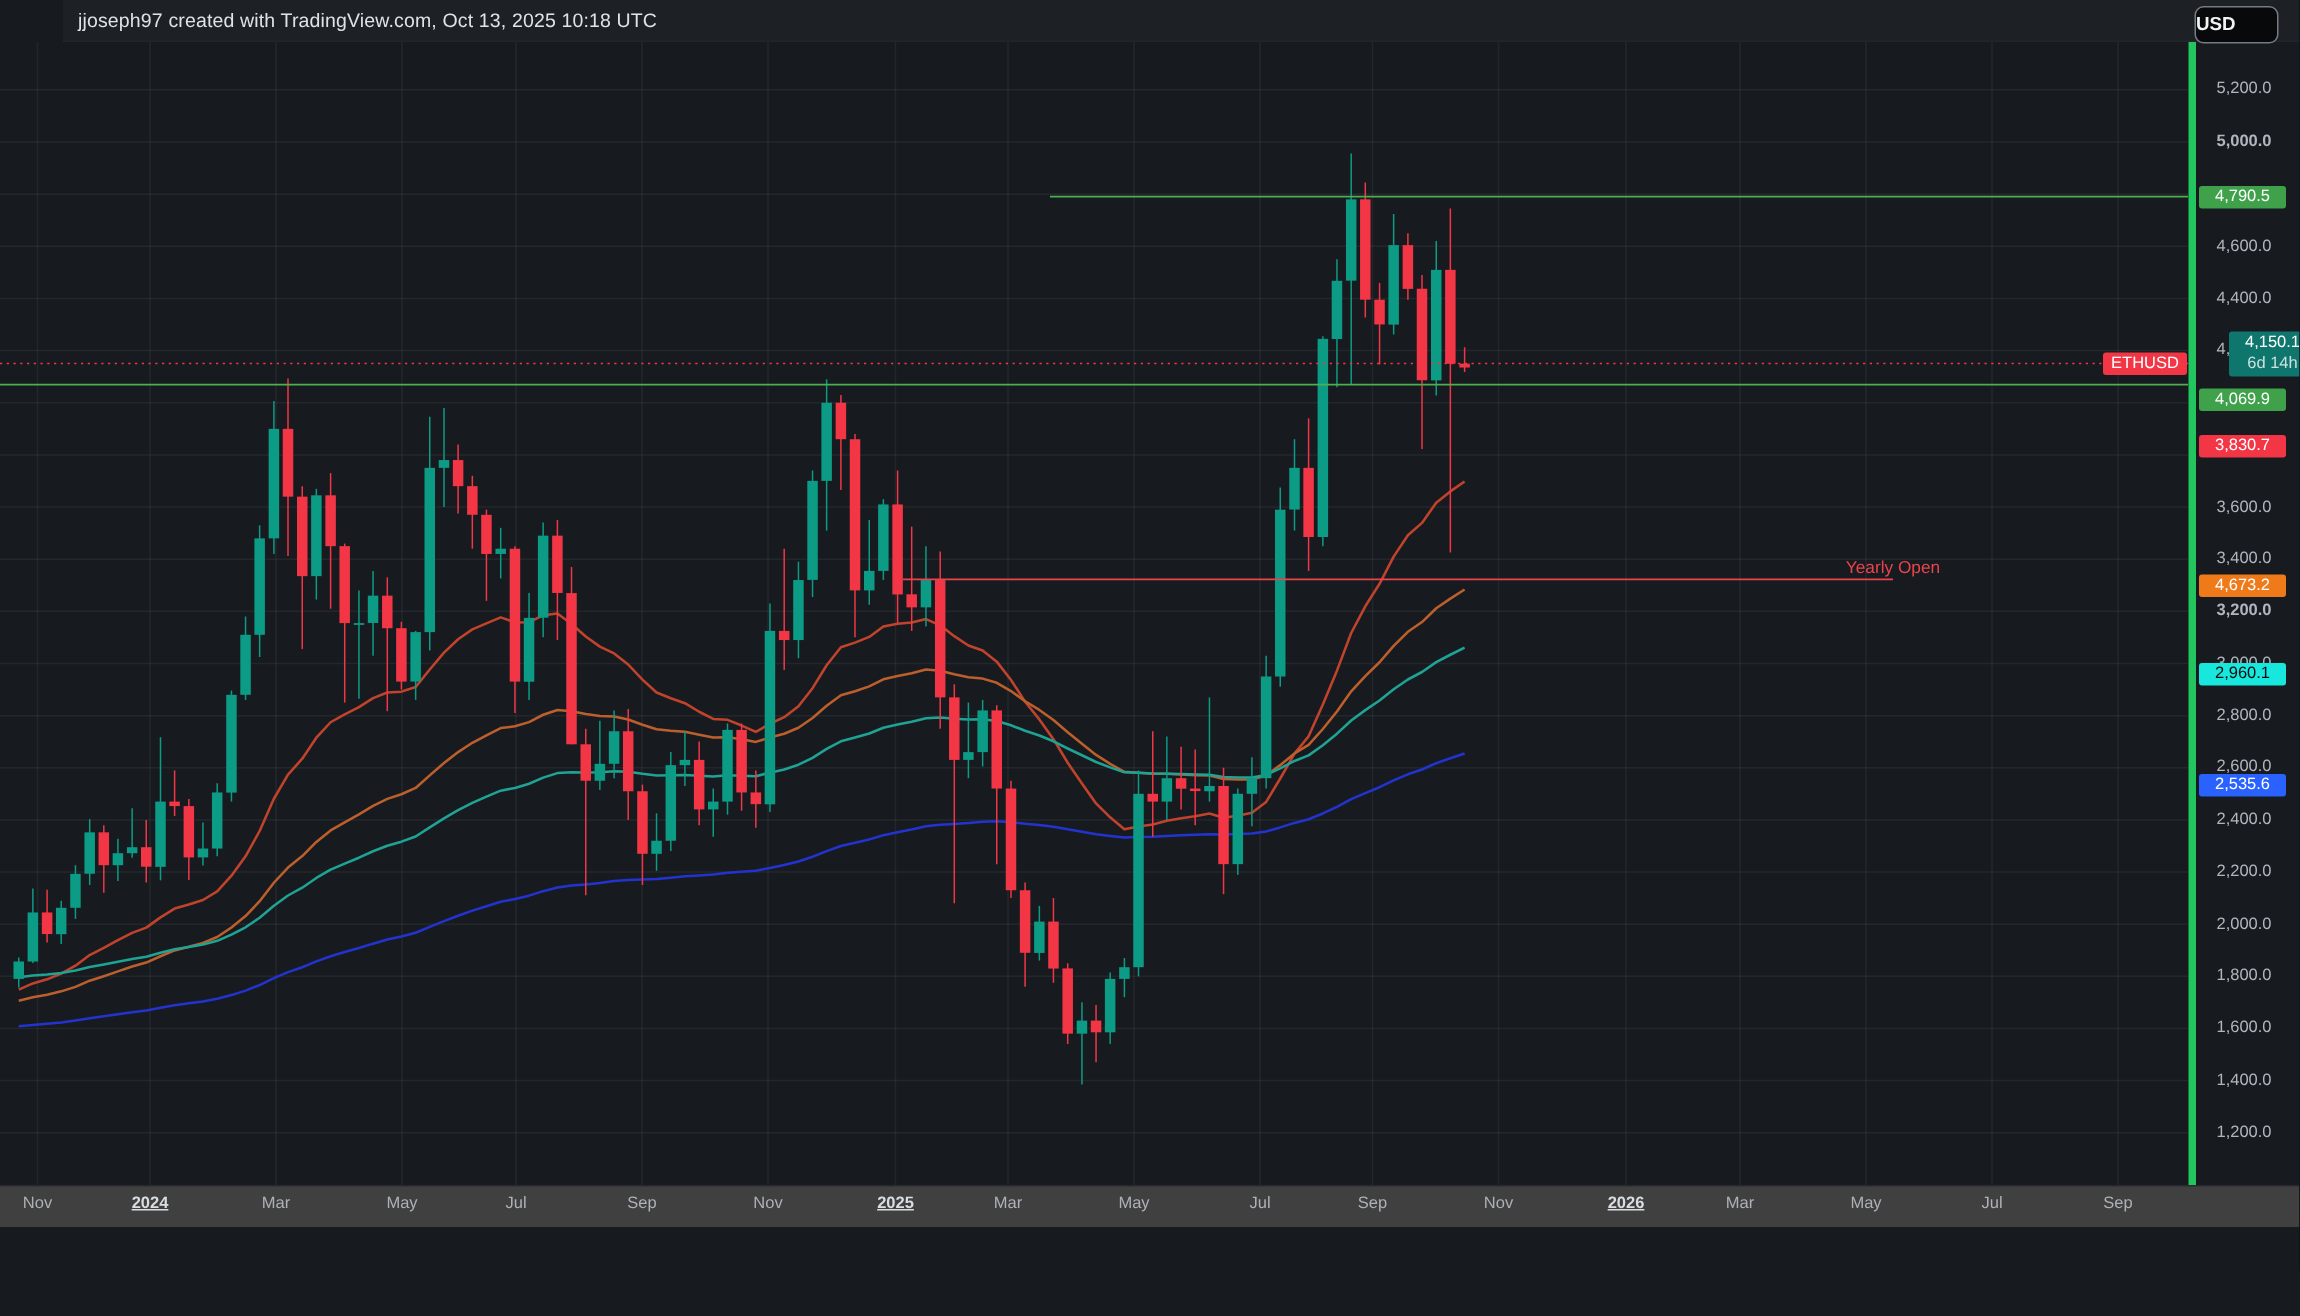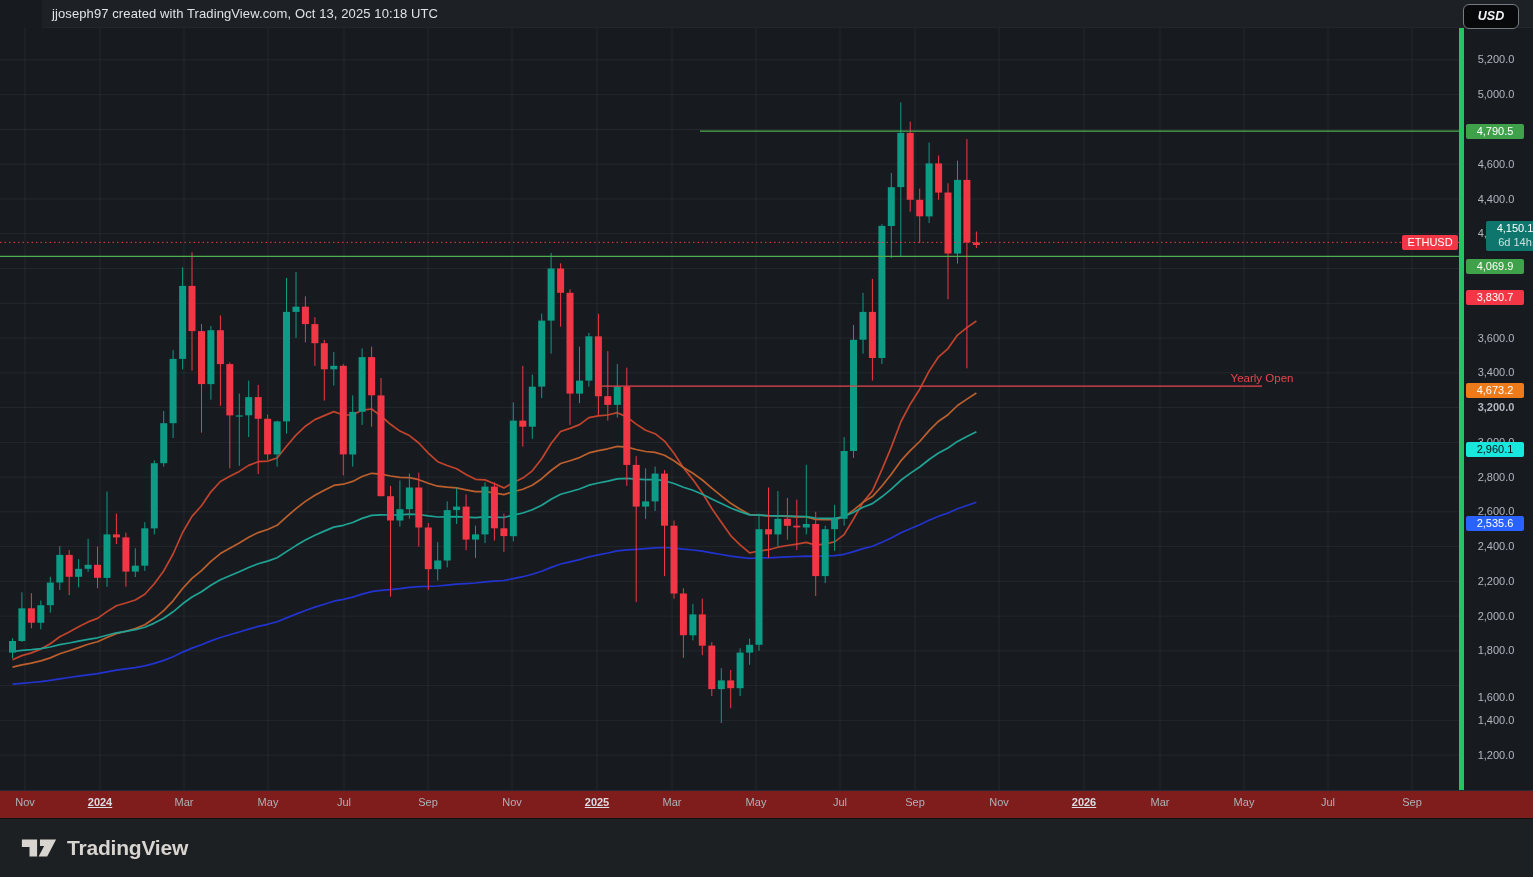--- a/index.html
+++ b/index.html
@@ -30,26 +30,26 @@
     font-size:11px; color:#fff; text-align:center; line-height:15px; z-index:5;
   }
   .plabel .sub { opacity:.78; font-size:11px; line-height:13px; }
   .symtag {
     position:absolute; width:56px; height:15px; border-radius:2px;
     font-size:11px; color:#fff; text-align:center; line-height:15px; z-index:6;
   }
   .usd-btn {
     position:absolute; right:14px; top:4px; width:56px; height:25px;
     background:#08090b; border:1px solid #777b82; border-radius:6px;
-    color:#f2f3f5; font-size:12.5px; font-weight:bold; text-align:center;
-    line-height:23px; z-index:10; cursor:pointer;font-style:italic;
+    color:#f2f3f5; font-size:12.5px; font-weight:bold; text-align:left;
+    line-height:23px; z-index:10; cursor:pointer;
   }
   .time-axis {
     position:absolute; left:0; top:790px; width:1533px; height:28px;
-    background:#7f1d1d; border-top:1px solid #272b31;text-align:center;
+    background:#404040; border-top:1px solid #272b31;text-align:center;
   }
   .ttick {
     position:absolute; top:5px; transform:translateX(-50%);
     font-size:11px; color:#aeb1b8; white-space:nowrap;
   }
   .ttick.year { font-weight:bold; color:#dadde2;text-decoration:underline; }
   .footer {
     position:absolute; left:0; top:818px; width:1533px; height:59px;
     background:#1d2023; border-top:1px solid #101214;
     display:flex; align-items:center; padding-left:20px;
@@ -320,35 +320,35 @@
         <line x1="700" y1="103.1" x2="1459" y2="103.1" stroke="#4caf50" stroke-width="1.2"></line>
         <line x1="0" y1="228.4" x2="1459" y2="228.4" stroke="#4caf50" stroke-width="1.2"></line>
         <line x1="602" y1="358.2" x2="1262" y2="358.2" stroke="#e8444c" stroke-width="1.2"></line>
         <text x="1262" y="354.2" text-anchor="middle" font-size="11.5" fill="#e8444c" font-family="Liberation Sans, sans-serif">Yearly Open</text>
         <line x1="0" y1="214.4" x2="1459" y2="214.4" stroke="#f23645" stroke-width="1" stroke-dasharray="1.5,3"></line>
       </svg>
   </div>
 
   <div class="price-axis" id="price-axis">
       <div class="ptick" style="top: 24.4px;">5,200.0</div>
-      <div class="ptick" style="top: 59.2px;">5,000.0</div>
+      <div class="ptick" style="top: 59.2px; font-weight: bold;">5,000.0</div>
       <div class="ptick" style="top: 128.7px;">4,600.0</div>
       <div class="ptick" style="top: 163.5px;">4,400.0</div>
       <div class="ptick" style="top: 198.2px;">4,200.0</div>
       <div class="ptick" style="top: 302.5px;">3,600.0</div>
       <div class="ptick" style="top: 337.3px;">3,400.0</div>
       <div class="ptick" style="top: 372px; font-weight: bold;">3,200.0</div>
       <div class="ptick" style="top: 406.8px;">3,000.0</div>
       <div class="ptick" style="top: 441.6px;">2,800.0</div>
       <div class="ptick" style="top: 476.3px;">2,600.0</div>
       <div class="ptick" style="top: 511.1px;">2,400.0</div>
       <div class="ptick" style="top: 545.8px;">2,200.0</div>
       <div class="ptick" style="top: 580.6px;">2,000.0</div>
       <div class="ptick" style="top: 615.4px;">1,800.0</div>
-      <div class="ptick" style="top: 650.1px; margin-top: 12px;">1,600.0</div>
+      <div class="ptick" style="top: 650.1px;">1,600.0</div>
       <div class="ptick" style="top: 684.9px;">1,400.0</div>
       <div class="ptick" style="top: 719.6px;">1,200.0</div>
       <div class="plabel" style="top: 95.6px; height: 15px; background: rgb(63, 162, 75);">4,790.5</div>
       <div class="plabel" style="top: 193px; height: 30px; background: #0f766e; margin-left: 20px;">4,150.1<div class="sub">6d 14h</div></div>
       <div class="plabel" style="top: 230.9px; height: 15px; background: rgb(63, 162, 75);">4,069.9</div>
       <div class="plabel" style="top: 262.4px; height: 15px; background: rgb(242, 54, 69);">3,830.7</div>
       <div class="plabel" style="top: 355.3px; height: 15px; background: rgb(239, 122, 26);">4,673.2</div>
       <div class="plabel" style="top: 413.7px; height: 15px; background: rgb(23, 231, 221); color: rgb(11, 12, 13);">2,960.1</div>
       <div class="plabel" style="top: 487.5px; height: 15px; background: rgb(41, 98, 255);">2,535.6</div>
     </div>
@@ -369,24 +369,15 @@
       <div class="ttick" style="left: 840px;">Jul</div>
       <div class="ttick" style="left: 915px;">Sep</div>
       <div class="ttick" style="left: 999px;">Nov</div>
       <div class="ttick year" style="left: 1084px;">2026</div>
       <div class="ttick" style="left: 1160px;">Mar</div>
       <div class="ttick" style="left: 1244px;">May</div>
       <div class="ttick" style="left: 1328px;">Jul</div>
       <div class="ttick" style="left: 1412px;">Sep</div>
     </div>
 
-  <div class="footer">
-    <div class="logo">
-      <svg width="38" height="30" viewBox="0 0 40 30">
-        <polygon points="2,6 18,6 18,24 10,24 10,14 2,14" fill="#d8d4cf"></polygon>
-        <polygon points="21,6 38,6 28.6,24 19.6,24 25.4,12.8 21,12.8" fill="#d8d4cf"></polygon>
-      </svg>
-      <span class="logo-word">TradingView</span>
-    </div>
-  </div>
 
 <div class="symtag" style="background: rgb(242, 54, 69); left: 1402px; top: 234.9px;">ETHUSD</div>
   </div>
 
 </body></html>

